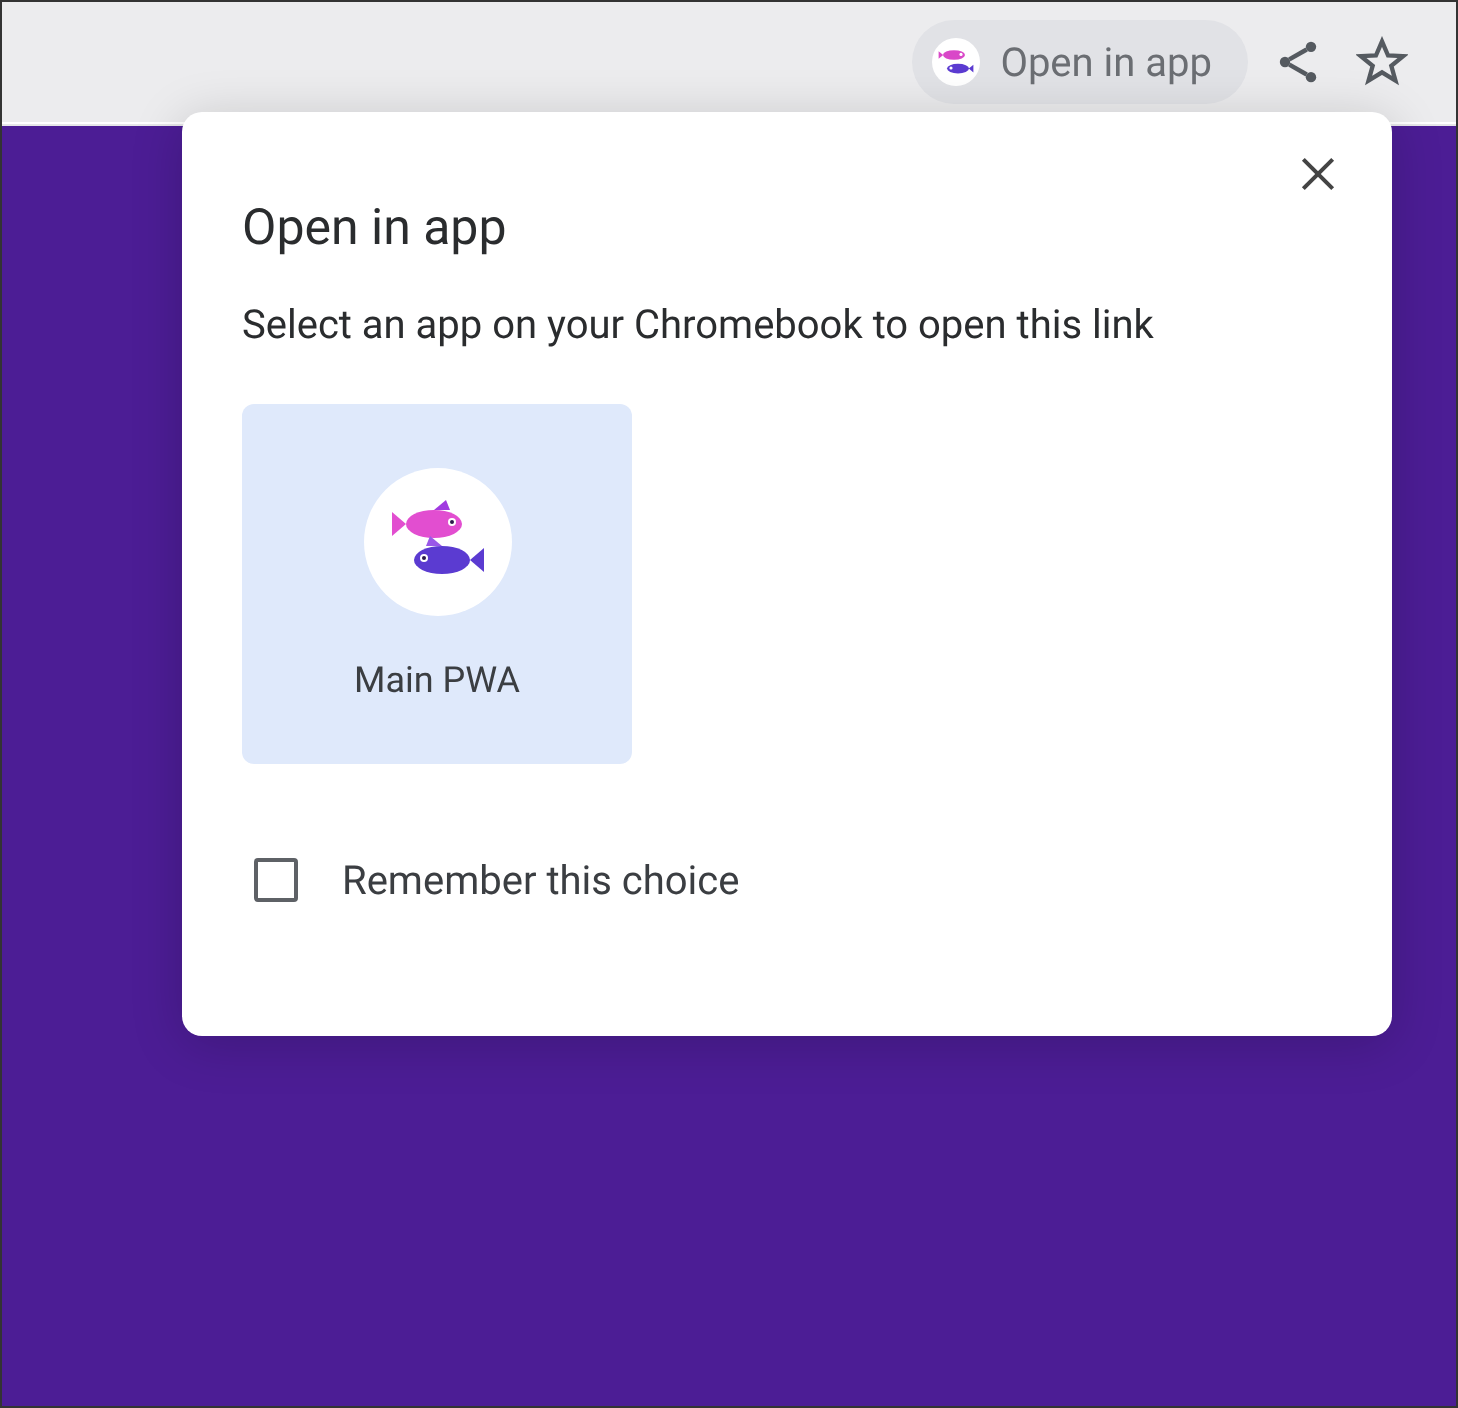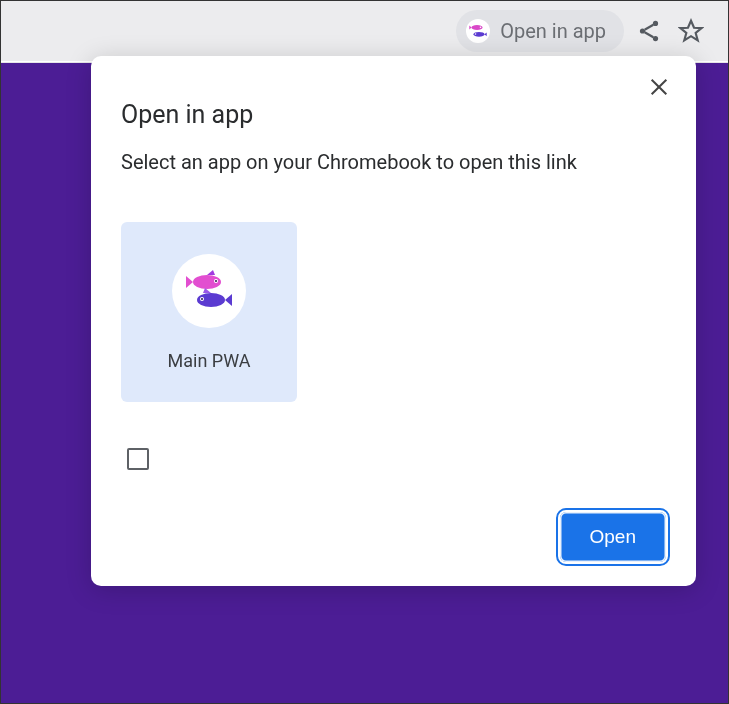--- a/index.html
+++ b/index.html
@@ -91,24 +91,24 @@
       font-size: 25px;
       color: #2a2c2e;
       font-weight: 400;
       margin-top: 14px;
       margin-bottom: 18px;
     }
     .dialog-desc {
       font-size: 20px;
       color: #2a2c2e;
       line-height: 1.55;
-      margin-bottom: 44px;
+      margin-bottom: 24px;
     }
     .app-tile {
-      width: 176px;
+      width: 195px;
       height: 180px;
       background: #dfe9fb;
       border-radius: 6px;
       display: flex;
       flex-direction: column;
       align-items: center;
       justify-content: center;
       gap: 22px;
       cursor: pointer;
       margin-bottom: 46px;
@@ -231,19 +231,17 @@
             <circle cx="17" cy="30" r="2" fill="#fff"></circle>
             <circle cx="17" cy="30" r="1" fill="#2b1a4a"></circle>
           </g>
         </svg>
       </div>
       <span class="app-tile-label">Main PWA</span>
     </div>
 
     <div class="remember-row">
       <div class="checkbox"></div>
-    </div>
-
-    <div class="actions">
-      <button class="open-btn">Open</button>
-    </div>
+      <span class="remember-label">Remember this choice</span>
+    </div>
+
   </div>
 </div>
 
 </body></html>

